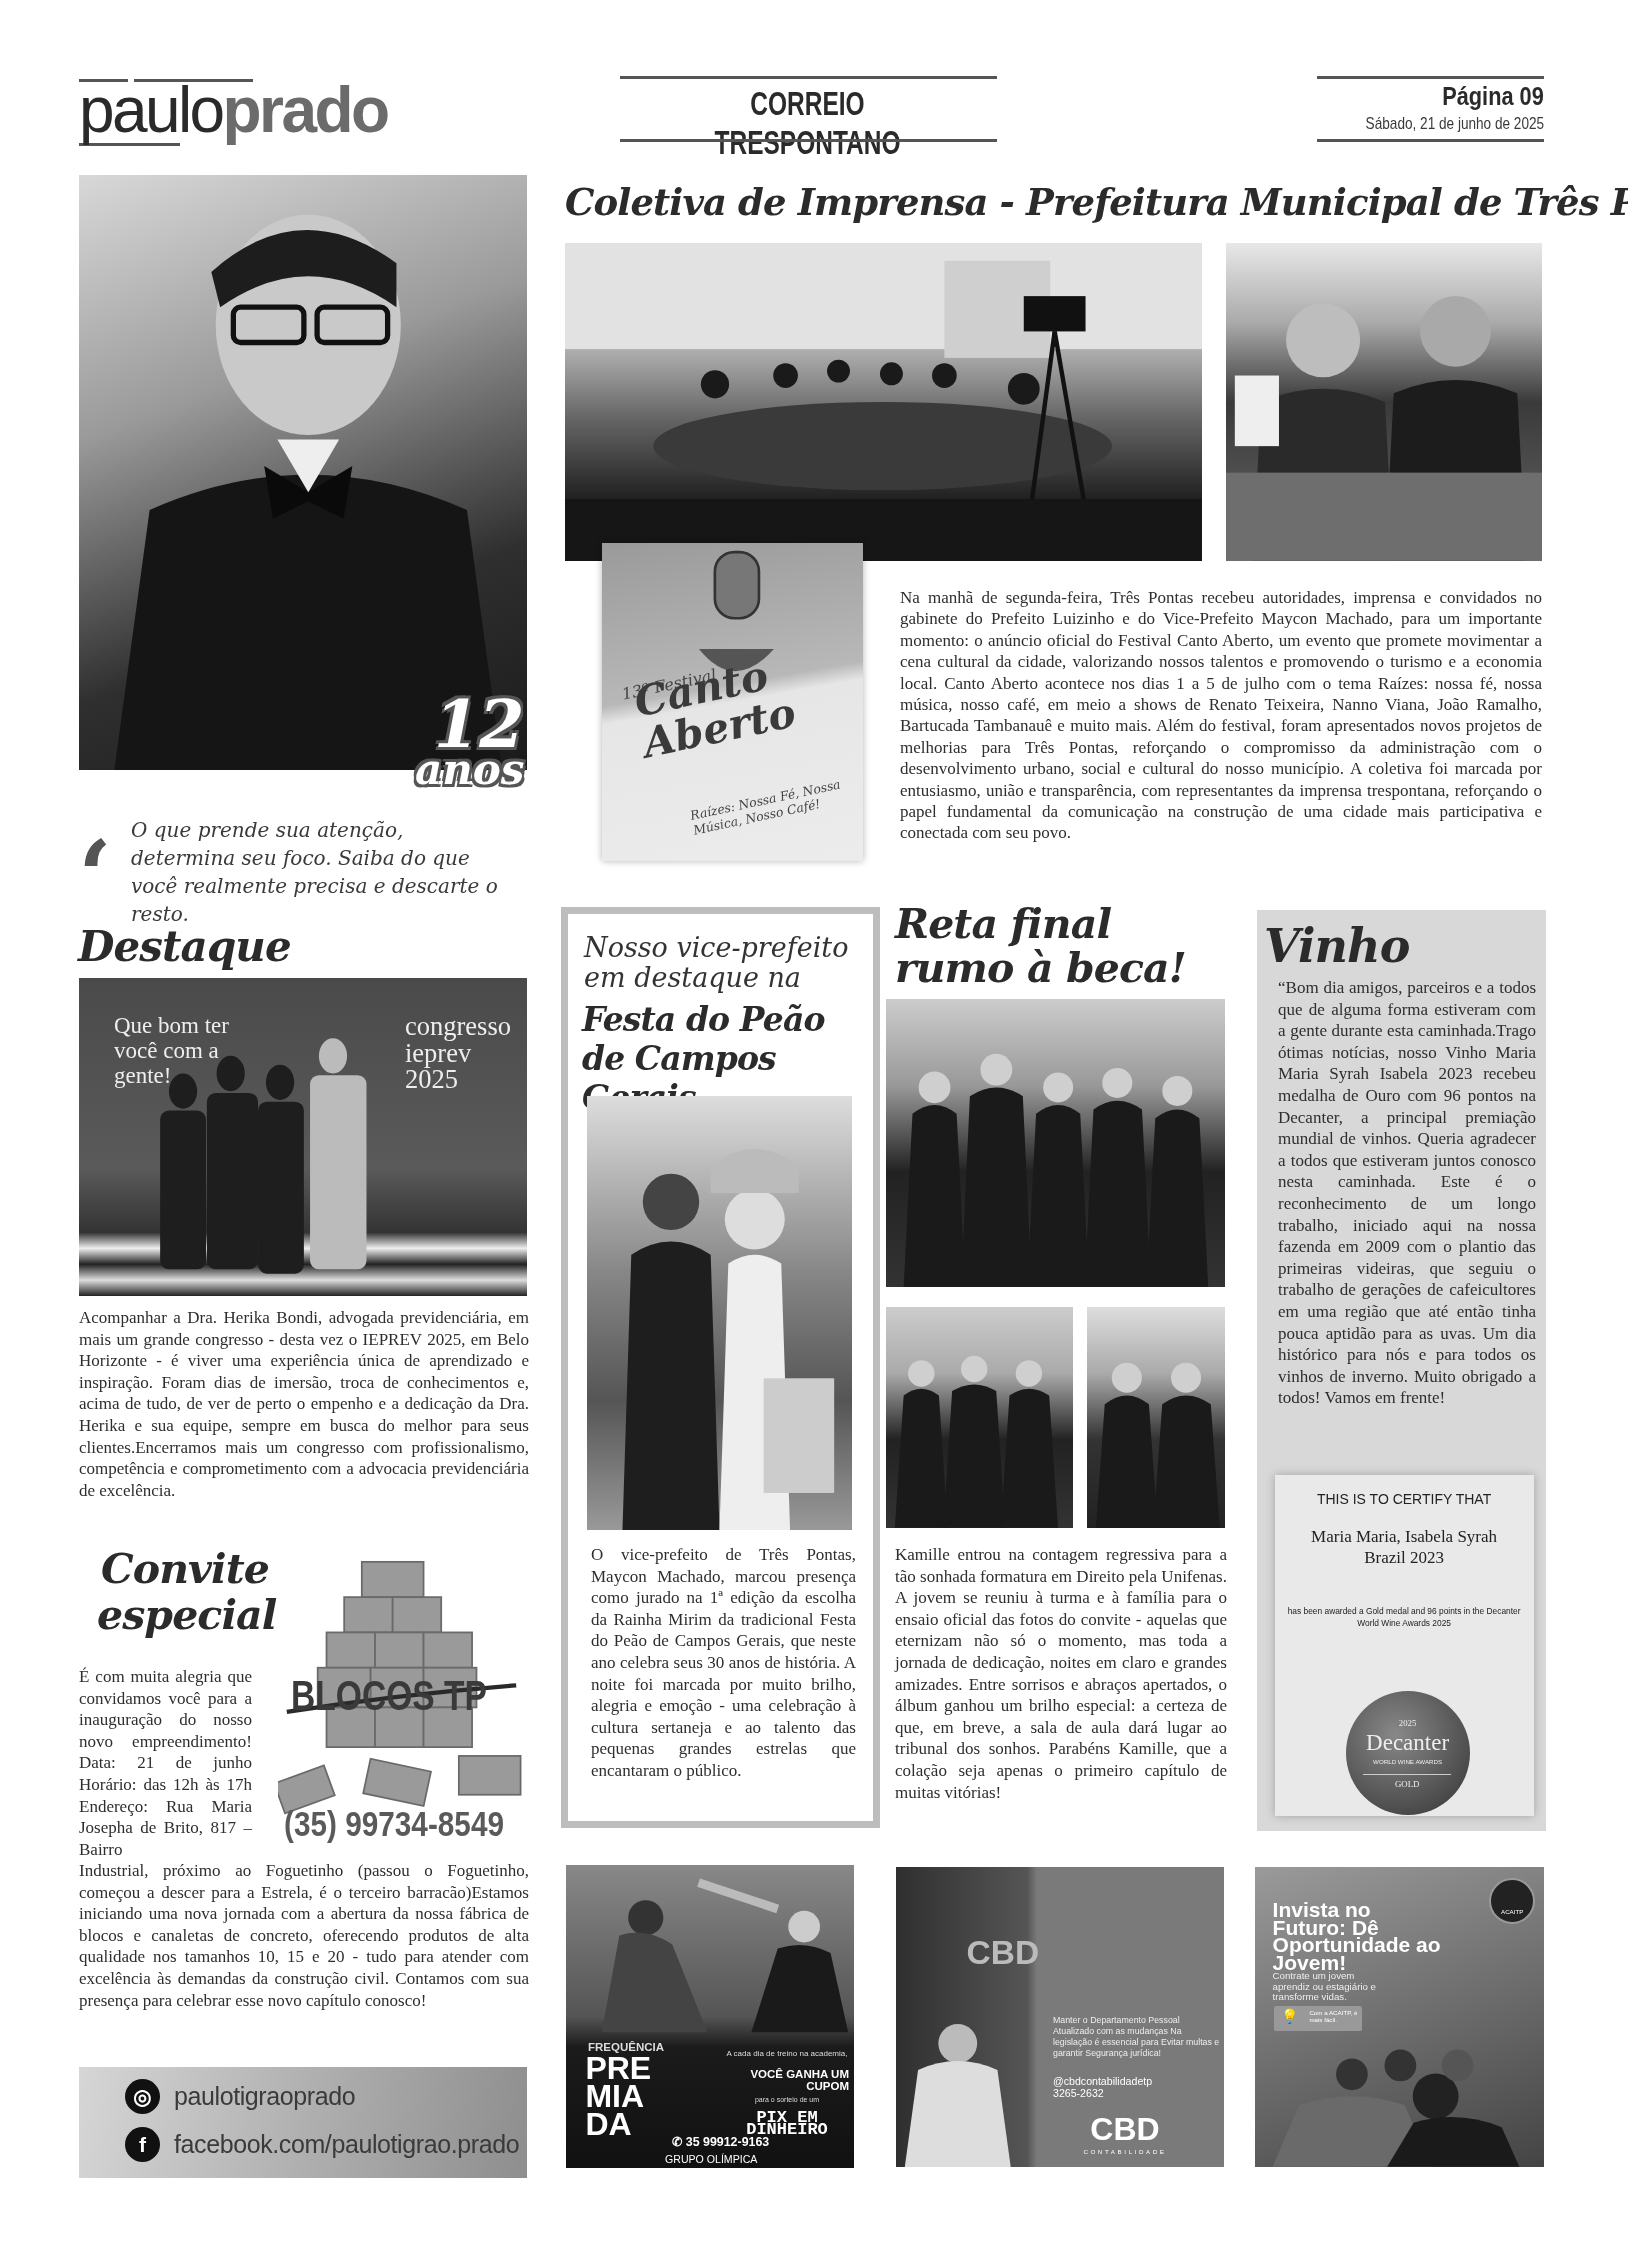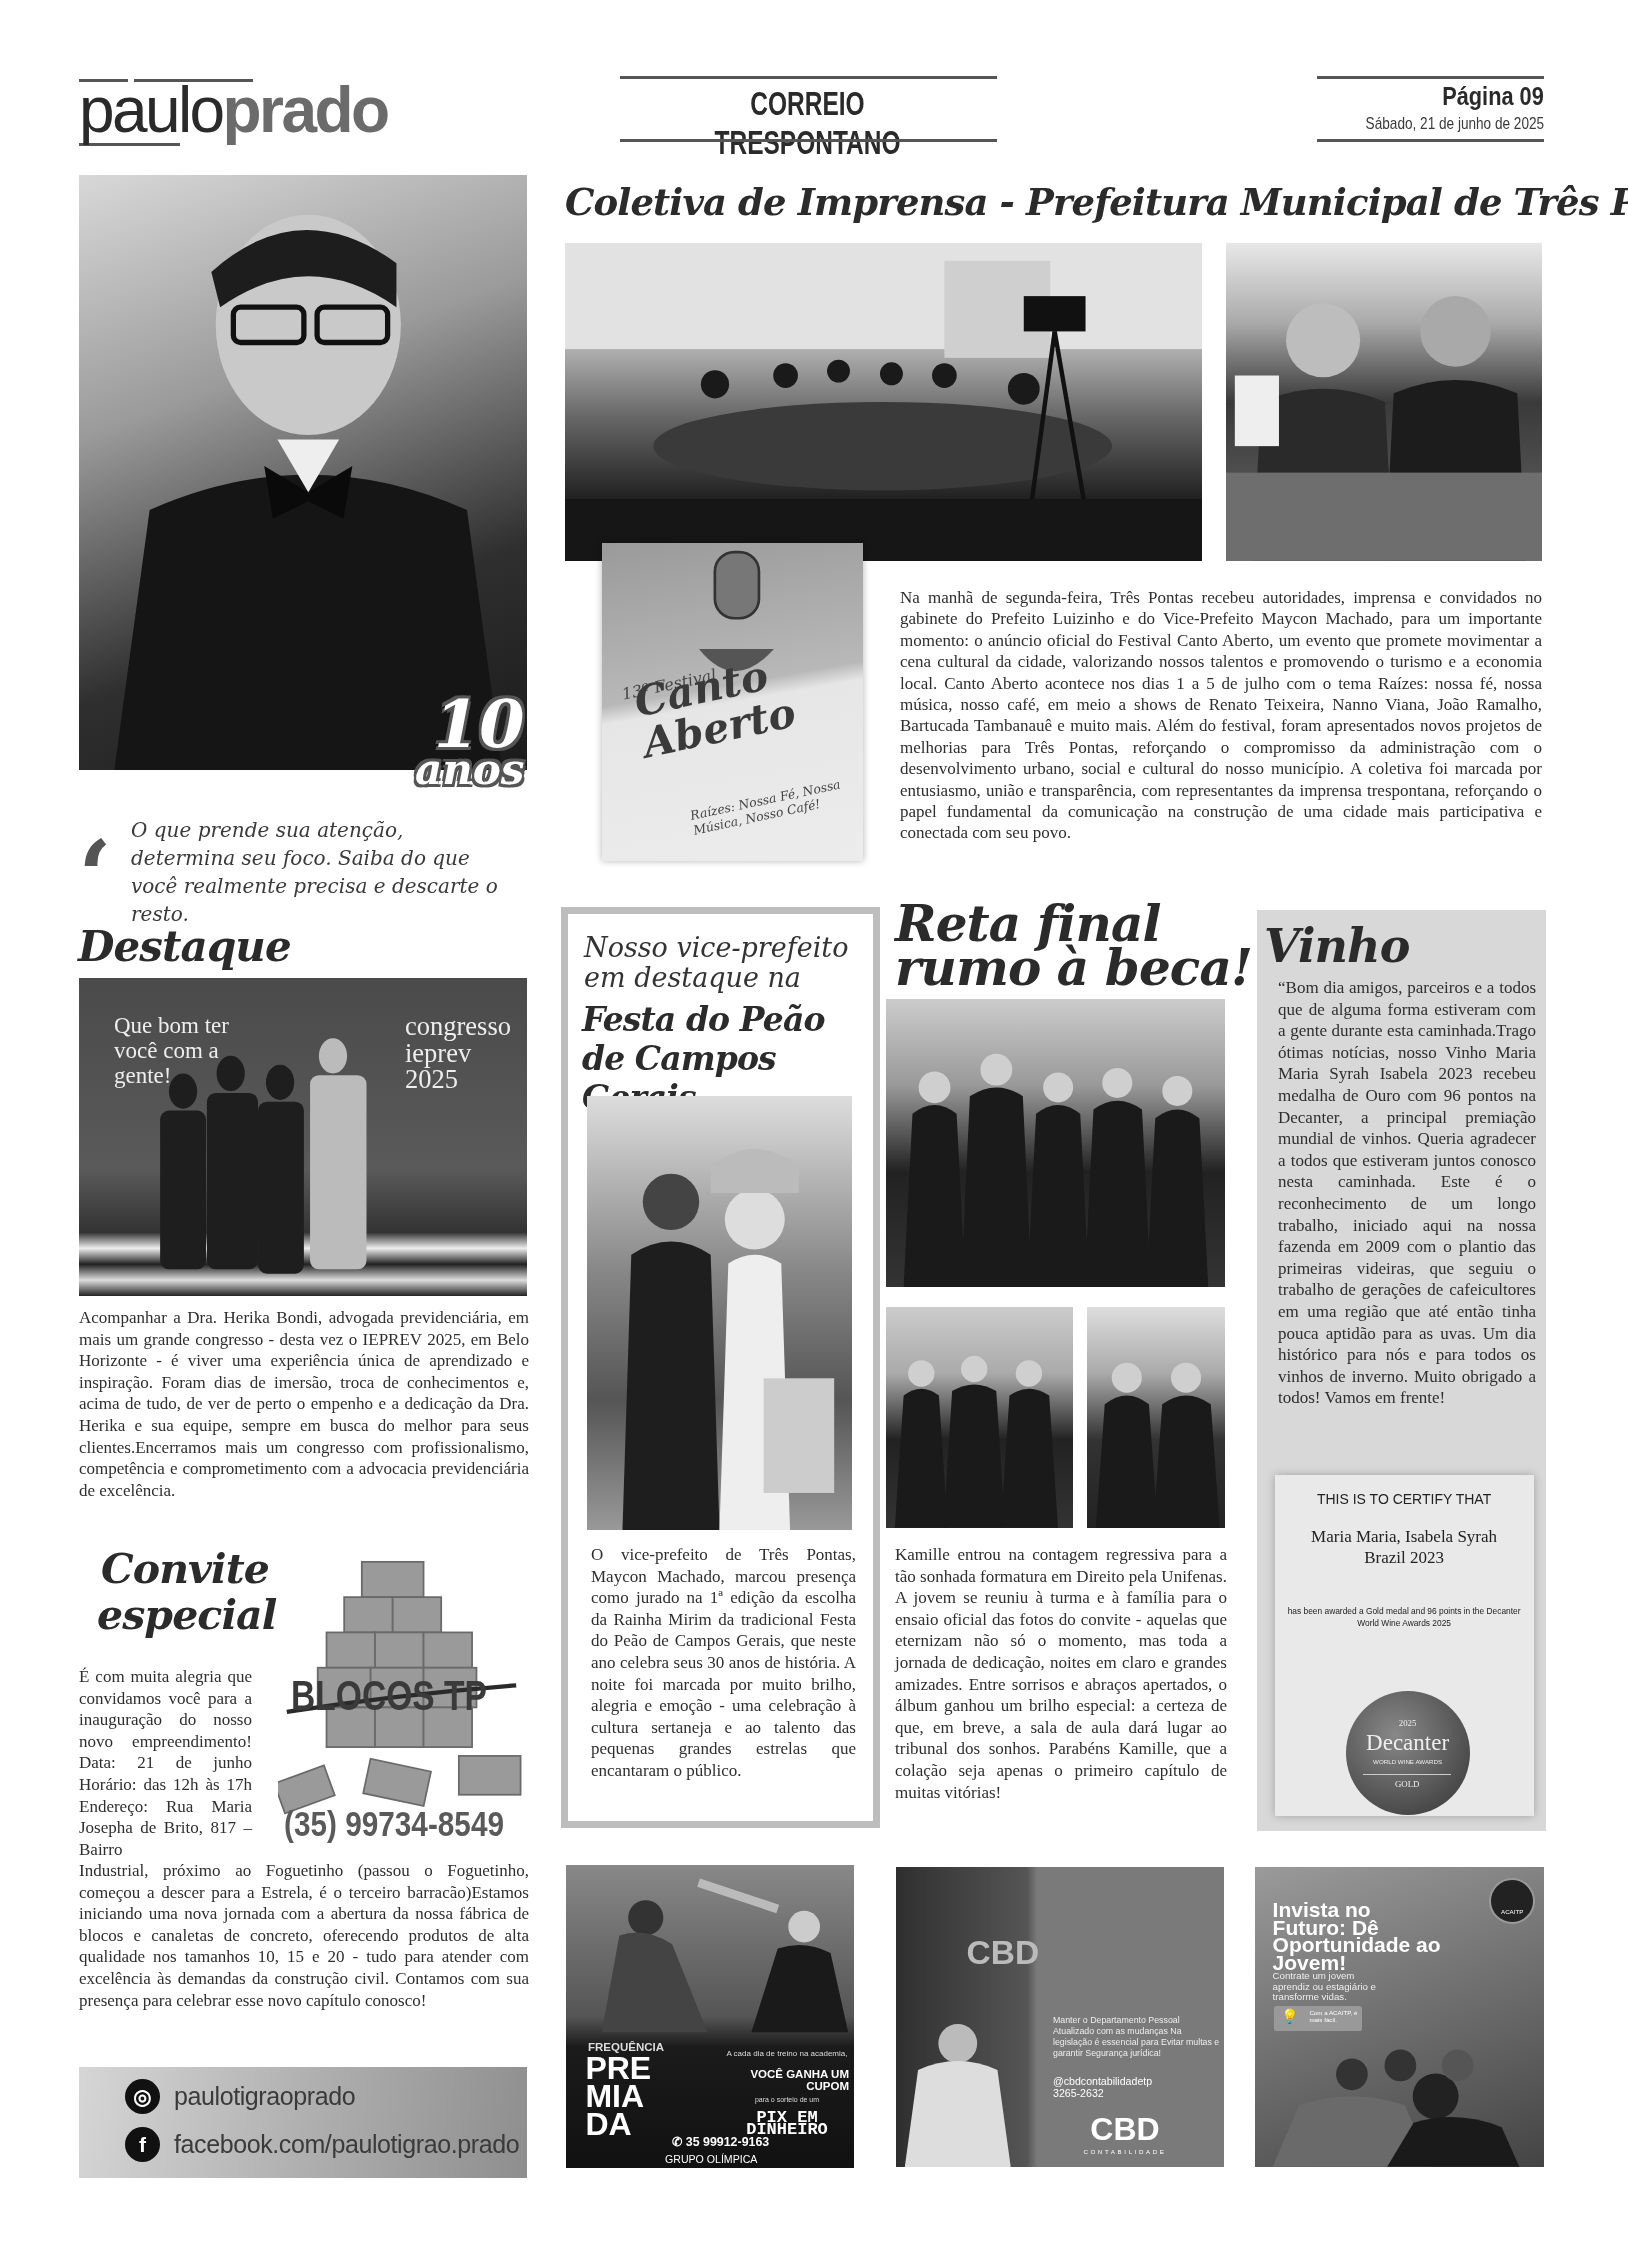--- a/index.html
+++ b/index.html
@@ -47,21 +47,21 @@
   #festival-name{position:absolute;left:35px;top:115px;font-family:"DejaVu Serif",serif;font-style:italic;font-weight:bold;font-size:41px;line-height:42px;color:#3a3a3a;transform:rotate(-12deg);}
   #festival-sub{position:absolute;left:88px;top:247px;font-family:"DejaVu Serif",serif;font-style:italic;font-size:12.4px;color:#444;transform:rotate(-12deg);}
   #coletiva-text{left:900px;top:587px;width:642px;font-size:17px;line-height:21.4px;}
   
   #vice-box{left:561px;top:907px;width:319px;height:921px;border:7px solid #bdbdbd;box-sizing:border-box;background:#fff;}
   #vice-head{position:absolute;left:16px;top:19.4px;font-family:"DejaVu Serif",serif;font-style:italic;font-size:27px;line-height:30px;color:#333;}
   #vice-script{position:absolute;left:14px;top:86px;font-size:33px;line-height:39px;}
   #vice-photo{position:absolute;left:19.4px;top:182px;width:265px;height:434px;background:linear-gradient(180deg,#ddd 0%,#888 40%,#555 70%,#999 100%);}
   #vice-text{position:absolute;left:23px;top:630px;width:265px;}
   
-  #reta-title{left:895px;top:902px;font-size:50px;line-height:44px;}
+  #reta-title{left:895px;top:902px;font-size:41px;line-height:44px;}
   #reta-photo-1{left:886px;top:999px;width:339px;height:288px;background:linear-gradient(180deg,#ccc 0%,#999 30%,#222 60%,#333 100%);}
   #reta-photo-2{left:886px;top:1307px;width:187px;height:221px;background:linear-gradient(180deg,#ccc 0%,#aaa 30%,#222 60%,#333 100%);}
   #reta-photo-3{left:1087px;top:1307px;width:138px;height:221px;background:linear-gradient(180deg,#ddd 0%,#aaa 30%,#333 60%,#222 100%);}
   #reta-text{left:895px;top:1544px;width:332px;}
   
   #vinho-box{left:1257px;top:910px;width:289px;height:921px;background:#d8d8d8;}
   #vinho-title{position:absolute;left:7px;top:8.8px;font-size:46px;}
   #vinho-text{position:absolute;left:21px;top:67px;width:258px;}
   #cert{position:absolute;left:17.6px;top:565px;width:259px;height:341px;background:#e9e9e9;box-shadow:0 0 8.8px rgba(0,0,0,.25);text-align:center;overflow:hidden;}
   #cert-head{position:absolute;top:16px;width:100%;font-family:"Liberation Sans",sans-serif;font-size:14px;color:#222;}
@@ -117,21 +117,21 @@
     <ellipse cx="260" cy="170" rx="105" ry="125" fill="#c9c9c9"></ellipse>
     <path d="M150 110 Q250 20 360 100 L360 150 Q260 80 160 150Z" fill="#1d1d1d"></path>
     <rect x="175" y="150" width="80" height="40" rx="8" fill="none" stroke="#111" stroke-width="6"></rect>
     <rect x="270" y="150" width="80" height="40" rx="8" fill="none" stroke="#111" stroke-width="6"></rect>
     <path d="M40 675 L80 380 Q260 300 440 380 L480 675Z" fill="#151515"></path>
     <path d="M210 330 L260 360 L310 330 L300 390 L260 370 L220 390Z" fill="#0a0a0a"></path>
     <path d="M225 300 L260 360 L295 300Z" fill="#eee"></path>
   </svg>
 </div>
 <div id="years" class="abs">
-  <span class="n">10</span>
+  <span class="n">12</span>
   <span class="t">anos</span>
 </div>
 <div id="quote-mark" class="abs">‘</div>
 <div id="quote" class="abs">O que prende sua atenção, determina seu foco. Saiba do que você realmente precisa e descarte o resto.</div>
 
 <div id="destaque-title" class="abs script">Destaque</div>
 <div id="destaque-photo" class="abs photo">
   <div class="inline-label" style="left:35px;top:35px;font-size:23px;line-height:25px;width:159px;">Que bom ter você com a gente!</div>
   <div class="inline-label" style="left:326px;top:35px;font-size:26.5px;line-height:26.5px;width:97px;">congresso ieprev 2025</div>
   <svg class="abs" style="left:0;top:0" width="448" height="318" viewBox="0 0 508 360">

